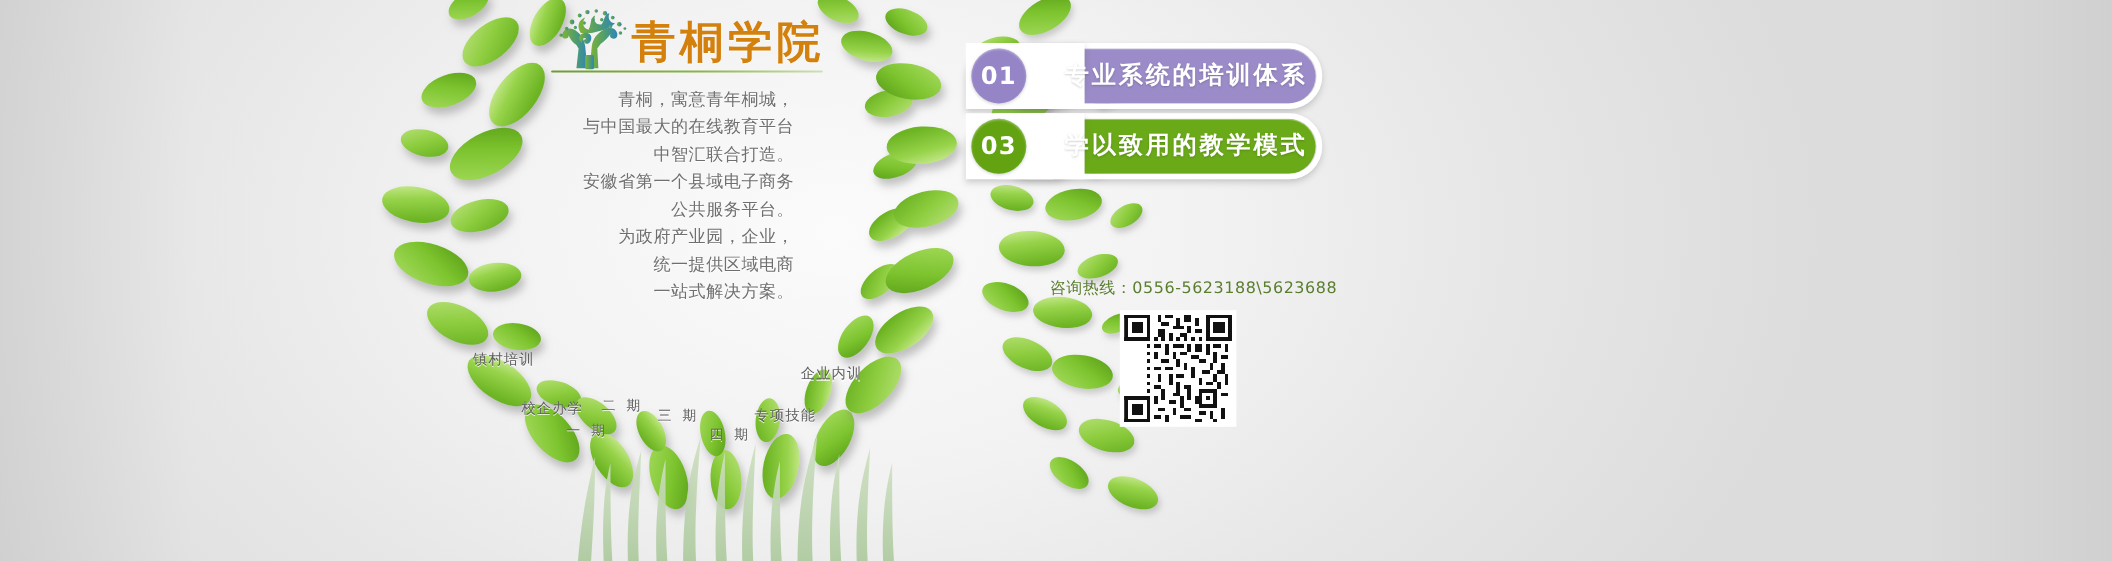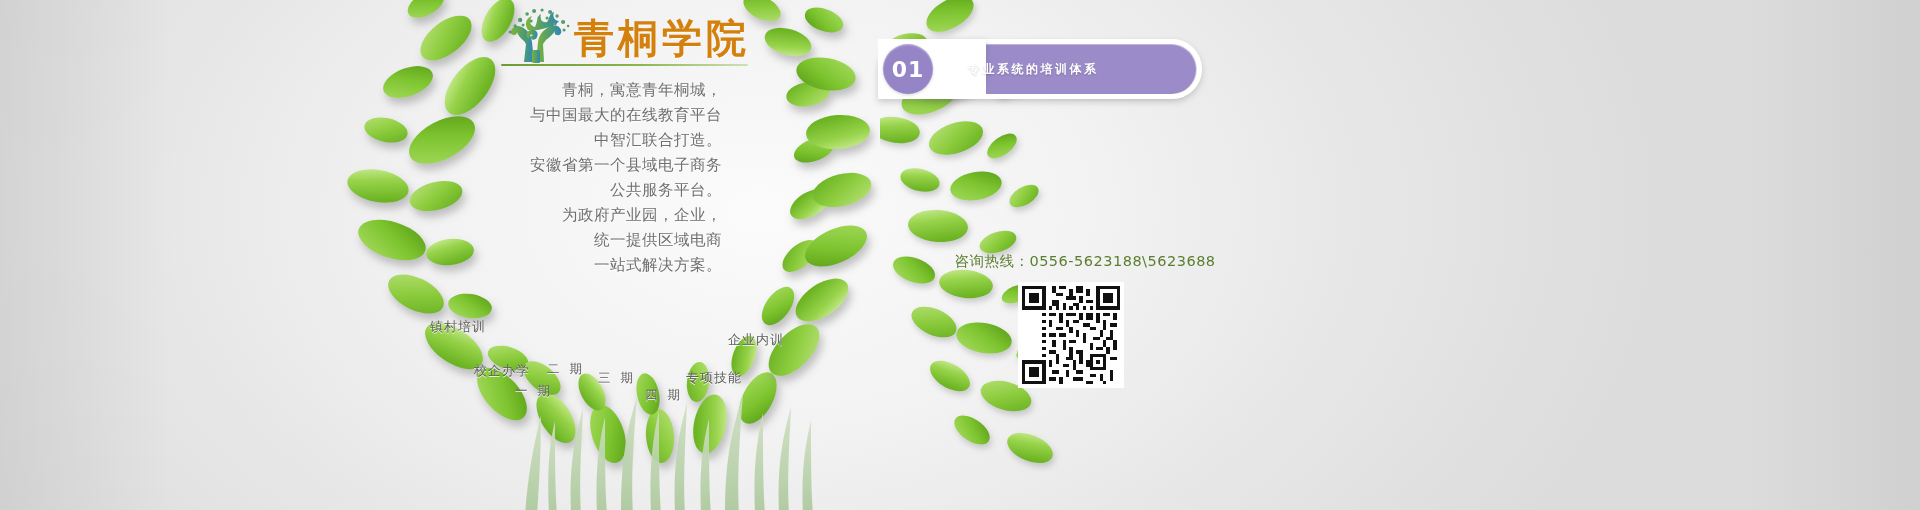--- a/index.html
+++ b/index.html
@@ -56,21 +56,21 @@
     border-radius:25px;
     box-shadow:0 3px 5px rgba(90,90,90,.30), inset 0 1px 0 rgba(255,255,255,.35);
   }
   .bar-ring {
     position:absolute; left:28px; top:-5px; width:296px; height:60px;
     border-radius:30px; border:5px solid #ffffff;
     box-shadow:0 3px 6px rgba(100,100,100,.28);
   }
   .bar-text {
     position:absolute; left:90px; top:0; height:50px; line-height:50px;
-    font-size:12px; color:#ffffff; letter-spacing:2.5px;
+    font-size:22px; color:#ffffff; letter-spacing:2.5px;
     font-family:"DejaVu Sans","Liberation Sans",sans-serif;
     text-shadow:0 1px 2px rgba(0,0,0,.18);
     white-space:nowrap; z-index:5;
   }
   
   .eye {
     position:absolute; left:0px; top:-5px; width:108px; height:60px;
     background:#ffffff; z-index:3;
     border-radius:30px 0 30px 0;
     box-shadow:0 3px 6px rgba(100,100,100,.30);
@@ -304,20 +304,28 @@
     <div class="banner">
       <div class="bar" style="background:#9b8bc8;"></div>
       <div class="bar-ring"></div>
       <div class="eye"></div>
       <div class="eye2"></div>
       <div class="circle" style="background:#9584c6;">01</div>
       <div class="bar-text">专业系统的培训体系</div>
     </div>
 
 
+    <div class="banner">
+      <div class="bar" style="background:#6aa918;"></div>
+      <div class="bar-ring"></div>
+      <div class="eye"></div>
+      <div class="eye2"></div>
+      <div class="circle" style="background:#63a312;">03</div>
+      <div class="bar-text">学以致用的教学模式</div>
+    </div>
   </div>
 
   <div class="hotline">咨询热线：0556-5623188\5623688</div>
 
   <div class="qr">
     <svg width="98" height="98" viewBox="0 0 29 29" shape-rendering="crispEdges">
       <rect width="29" height="29" fill="#fff"></rect>
       <g fill="#111">
 
         <rect x="0" y="0" width="7" height="1"></rect>

